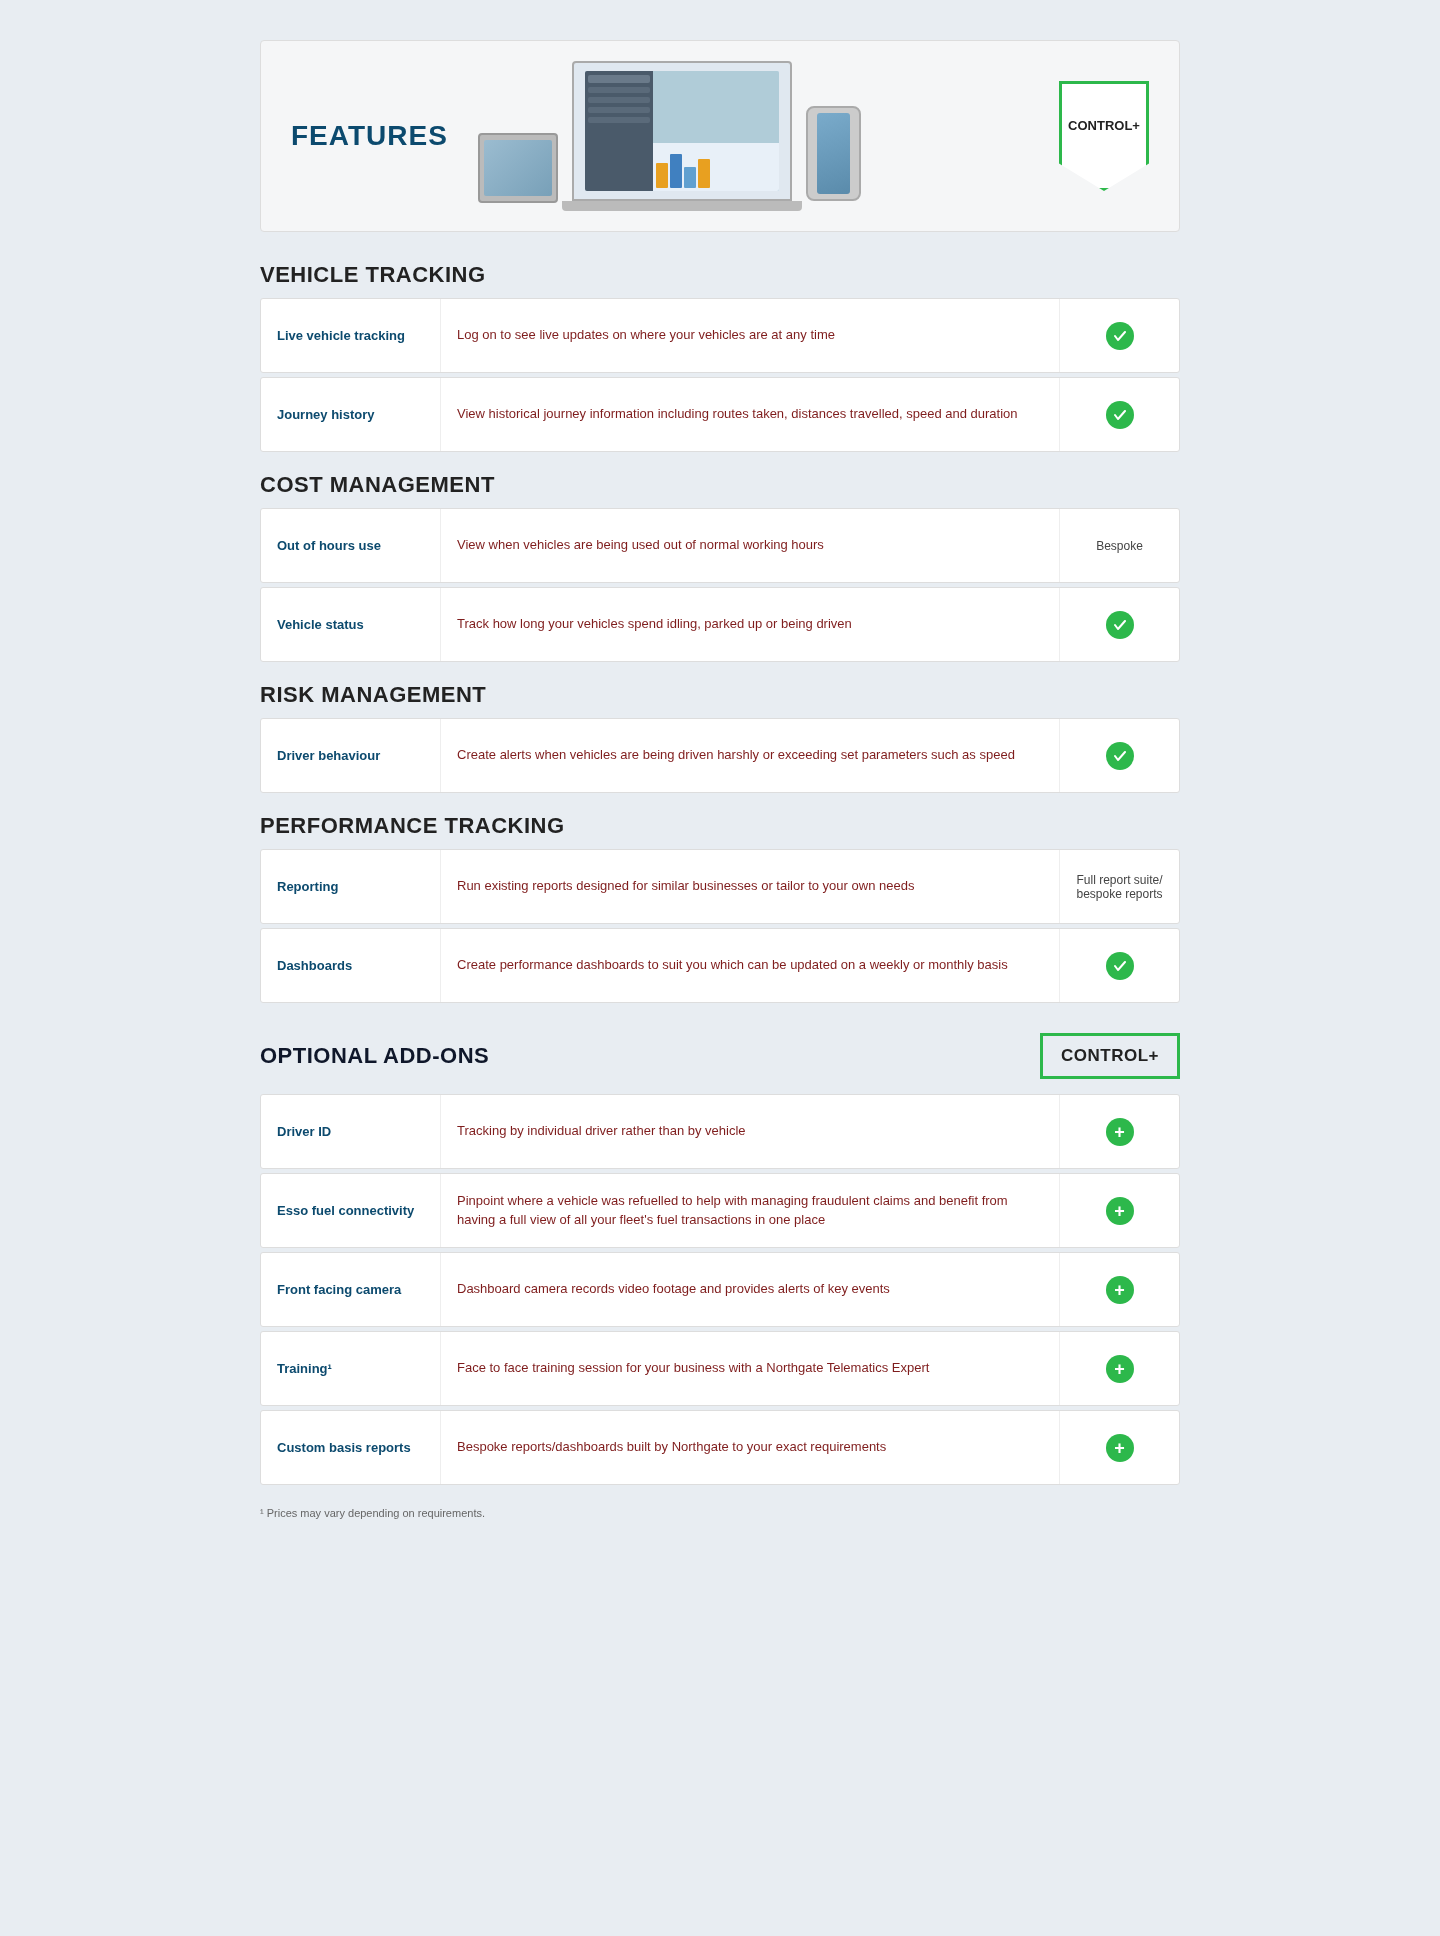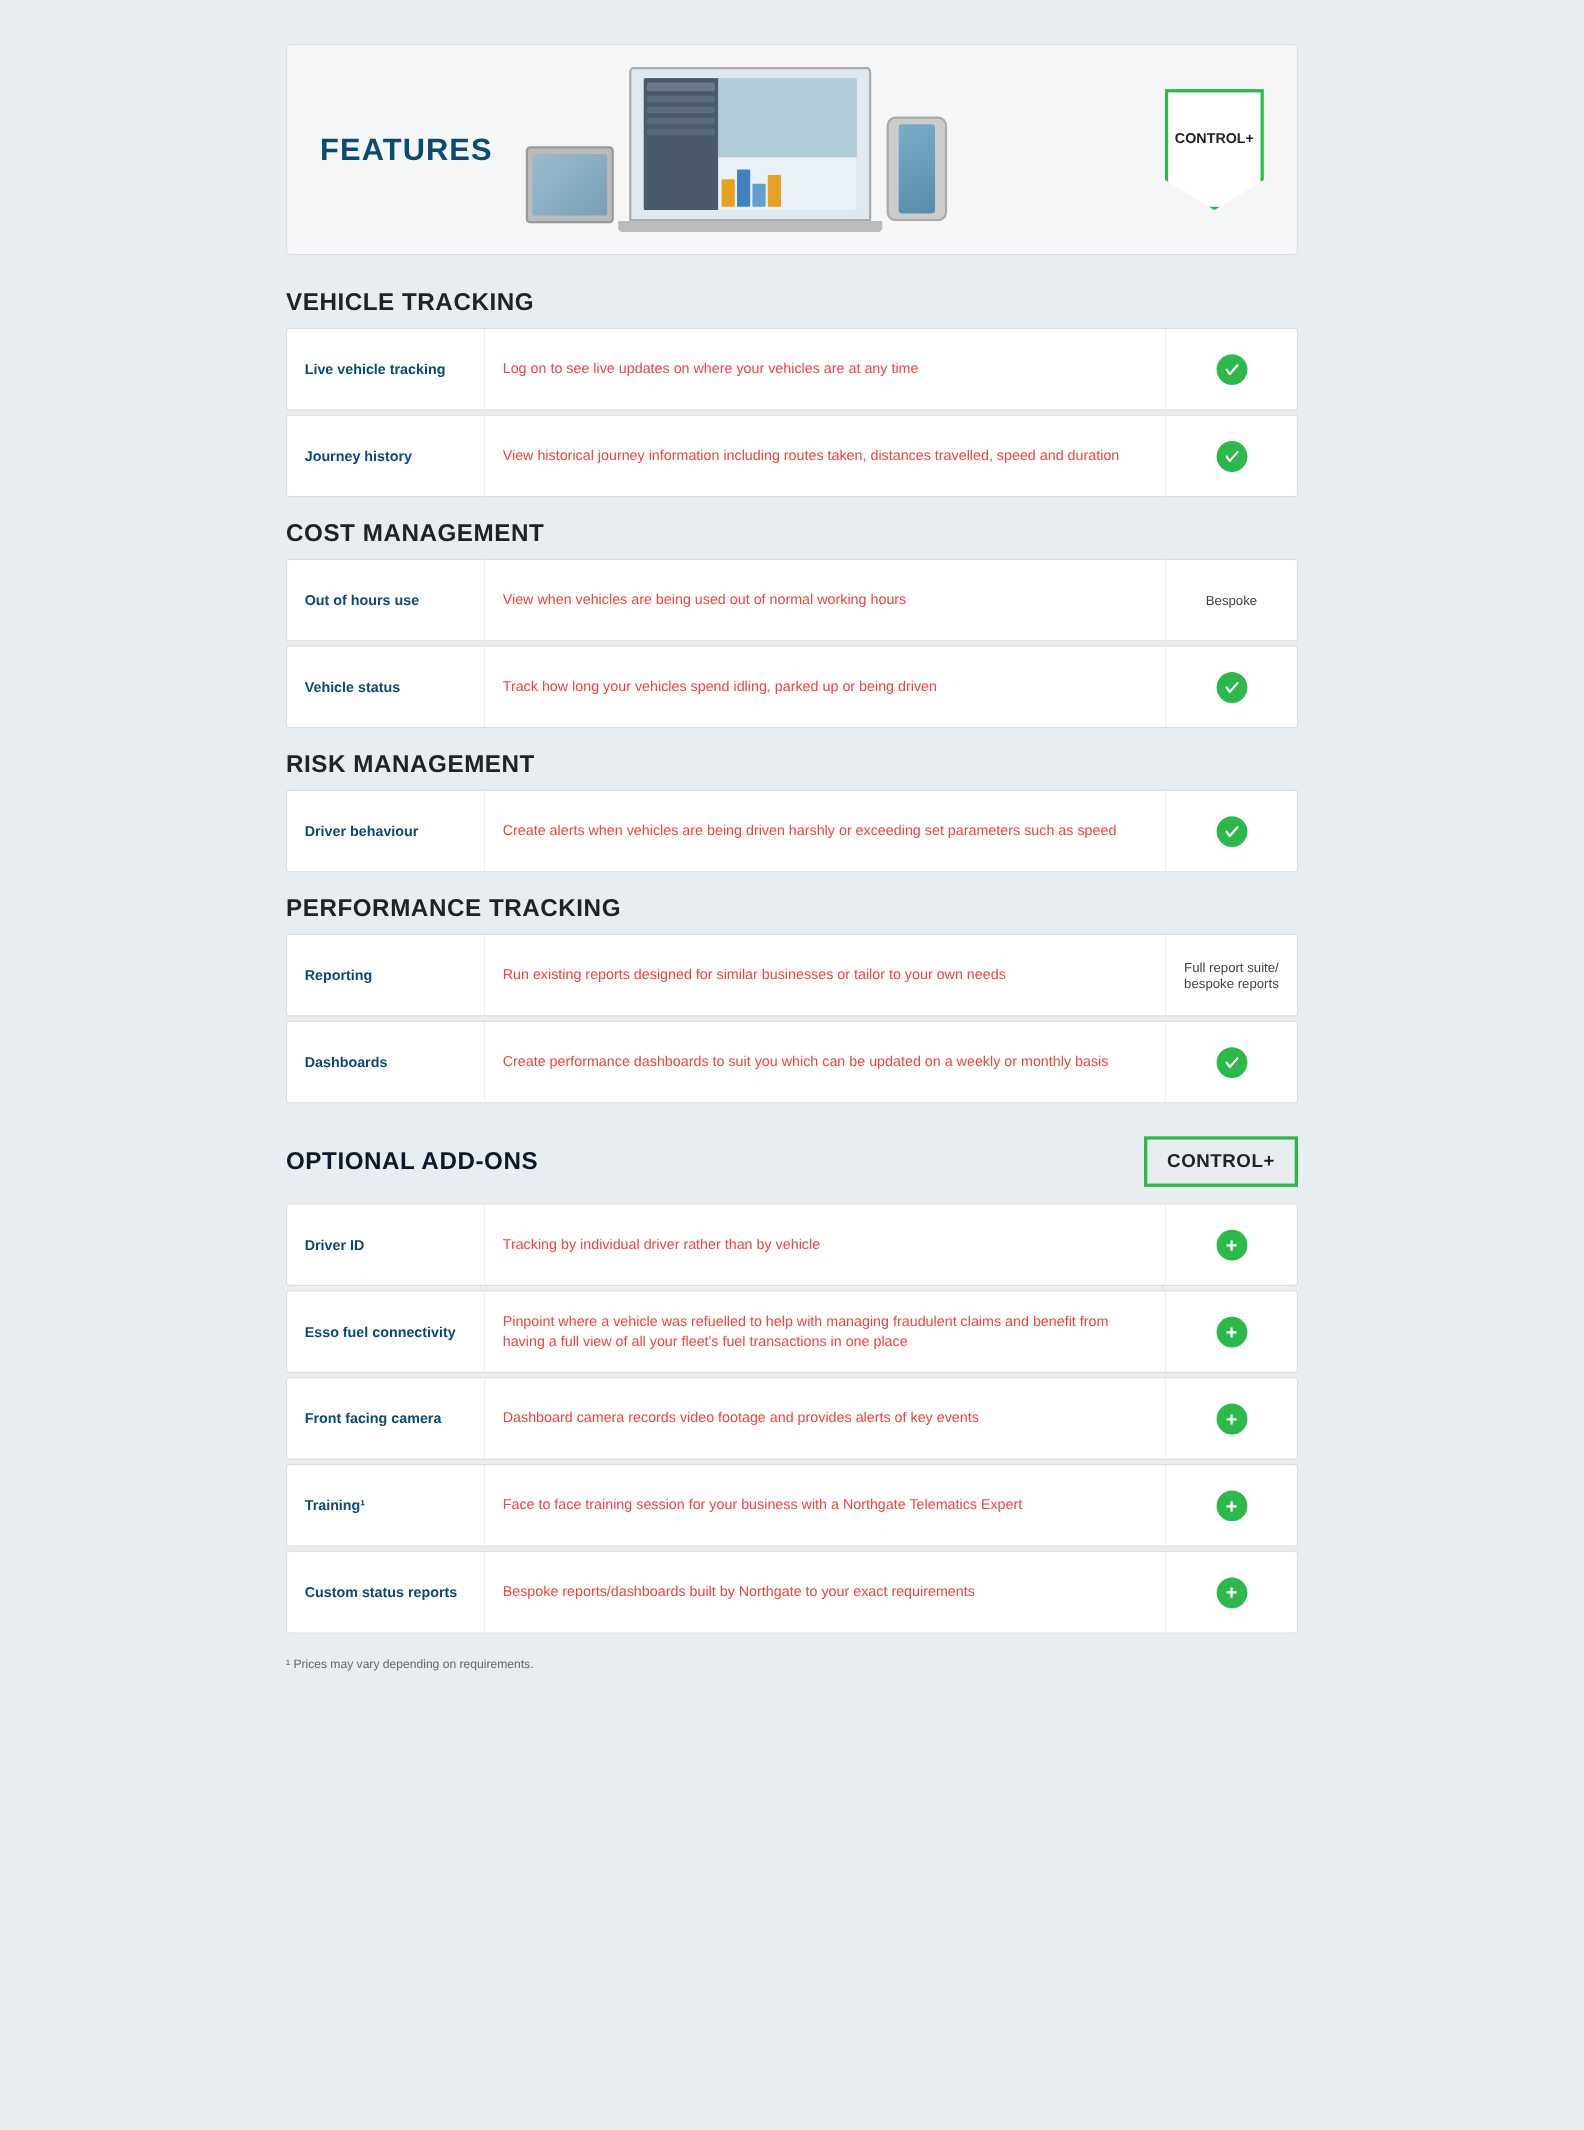--- a/index.html
+++ b/index.html
@@ -88,21 +88,21 @@
       font-size: 13px;
       font-weight: 600;
       color: #0c4a6e;
       border-right: 1px solid #eee;
       display: flex;
       align-items: center;
     }
     .feature-desc {
       padding: 14px 16px;
       font-size: 13px;
-      color: #ef4444;
+      color: #7f1d1d;
       display: flex;
       align-items: center;
       line-height: 1.4;
     }
     .feature-status {
       padding: 14px 16px;
       display: flex;
       align-items: center;
       justify-content: center;
       border-left: 1px solid #eee;
@@ -347,21 +347,21 @@
         </div>
       </div>
       <div class="feature-row">
         <div class="feature-name">Training¹</div>
         <div class="feature-desc">Face to face training session for your business with a Northgate Telematics Expert</div>
         <div class="feature-status">
           <div class="plus-circle">+</div>
         </div>
       </div>
       <div class="feature-row">
-        <div class="feature-name">Custom status reports</div>
+        <div class="feature-name">Custom basis reports</div>
         <div class="feature-desc">Bespoke reports/dashboards built by Northgate to your exact requirements</div>
         <div class="feature-status">
           <div class="plus-circle">+</div>
         </div>
       </div>
     </div>
   </div>
 
   <div class="footnotes">
     <div>¹ Prices may vary depending on requirements.</div>

